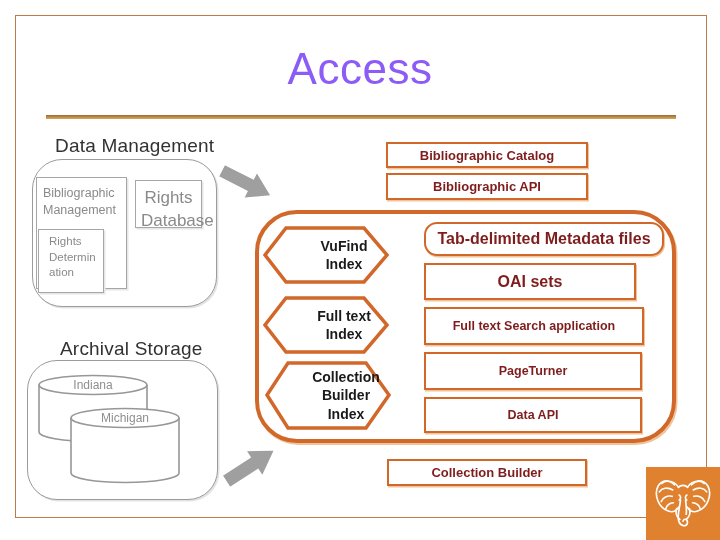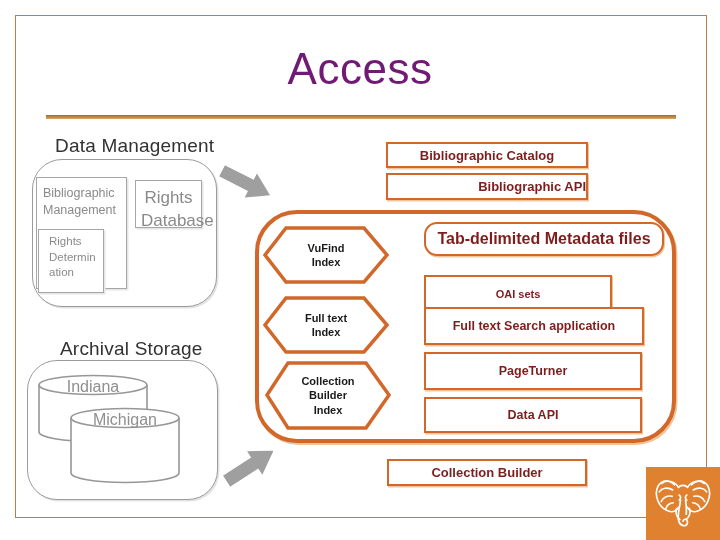--- a/index.html
+++ b/index.html
@@ -9,21 +9,21 @@
   }
   .abs{position:absolute;}
   
   .slide-border{
     left:15px;top:15px;width:690px;height:501px;
     border:1.5px solid #BB7C49;
   }
   
   .title{
     left:0;top:44px;width:720px;text-align:center;
-    font-size:44px;color:#701a75;letter-spacing:.5px;
+    font-size:44px;color:#8b5cf6;letter-spacing:.5px;
   }
   .title-underline{
     left:46px;top:115px;width:630px;height:4px;
     background:linear-gradient(to bottom,#9F6A2F,#D7A763);
   }
   
   .section-label{font-size:19px;color:#323232;letter-spacing:.2px;}
   
   .gray-round{
     border:1.5px solid #9b9b9b;border-radius:30px;background:#fff;
@@ -45,28 +45,28 @@
   
   .orange-container{
     left:255px;top:210px;width:421px;height:233px;
     border:4px solid #D2672A;border-radius:42px;background:#fff;
     box-shadow:1.5px 2px 0 #EFC49B;box-sizing:border-box;
   }
   
   .hex{display:block;}
   .hex svg{position:absolute;left:0;top:0;width:100%;height:100%;}
   .hex-label{
-    position:absolute;left:0;top:0;width:100%;height:100%;
+    position:absolute;left:18px;top:0;width:100%;height:100%;
     display:flex;flex-direction:column;align-items:center;justify-content:center;
-    font-weight:bold;font-size:11px;color:#1a1a1a;line-height:1.3;text-align:center;
+    font-weight:bold;font-size:14px;color:#1a1a1a;line-height:1.3;text-align:center;
   }
   
   .cyl-label{
     position:absolute;left:0;top:4px;width:100%;text-align:center;
-    color:#8f8f8f;font-size:16px;
+    color:#8f8f8f;font-size:12px;
   }
   
   .logo{
     left:646px;top:467px;width:74px;height:73px;background:#E08130;
     display:flex;align-items:center;justify-content:center;z-index:5;
   }
 </style>
 </head>
 <body>
 
@@ -91,21 +91,21 @@
     <span>Rights Database</span>
   </div>
 
   <svg class="abs" style="left:219px;top:167px;width:54px;height:32px;transform:rotate(27deg);" viewBox="0 0 60 34">
     <polygon points="0,10 36,10 36,2 60,17 36,32 36,24 0,24" fill="#9F9F9F"></polygon>
   </svg>
 
   <div class="abs orange-box" style="left:386px;top:142px;width:202px;height:26px;box-sizing:border-box;">
     <span>Bibliographic Catalog</span>
   </div>
-  <div class="abs orange-box" style="left:386px;top:173px;width:202px;height:27px;box-sizing:border-box;justify-content:flex-end;">
+  <div class="abs orange-box" style="left:386px;top:173px;width:202px;height:27px;box-sizing:border-box;">
     <span>Bibliographic API</span>
   </div>
 
   <div class="abs orange-container"></div>
 
   <div class="abs hex" style="left:262px;top:226px;width:128px;height:58px;">
     <svg viewBox="0 0 128 58" preserveAspectRatio="none">
       <polygon points="24,2 102,2 125,29 102,56 24,56 3,29" fill="#fff" stroke="#D2672A" stroke-width="3.5"></polygon>
     </svg>
     <div class="hex-label">
@@ -129,21 +129,21 @@
     <div class="hex-label">
       <span>Collection</span>
       <span>Builder</span>
       <span>Index</span>
     </div>
   </div>
 
   <div class="abs orange-box" style="left:424px;top:222px;width:240px;height:34px;box-sizing:border-box;font-size:16px;border-radius:13px;">
     <span>Tab-delimited Metadata files</span>
   </div>
-  <div class="abs orange-box" style="left:424px;top:275px;width:188px;height:37px;box-sizing:border-box;font-size:11px;">
+  <div class="abs orange-box" style="left:424px;top:263px;width:212px;height:37px;box-sizing:border-box;font-size:16px;">
     <span>OAI sets</span>
   </div>
   <div class="abs orange-box" style="left:424px;top:307px;width:220px;height:38px;box-sizing:border-box;font-size:12.5px;">
     <span>Full text Search application</span>
   </div>
   <div class="abs orange-box" style="left:424px;top:352px;width:218px;height:38px;box-sizing:border-box;font-size:12.5px;">
     <span>PageTurner</span>
   </div>
   <div class="abs orange-box" style="left:424px;top:397px;width:218px;height:36px;box-sizing:border-box;font-size:12.5px;">
     <span>Data API</span>

